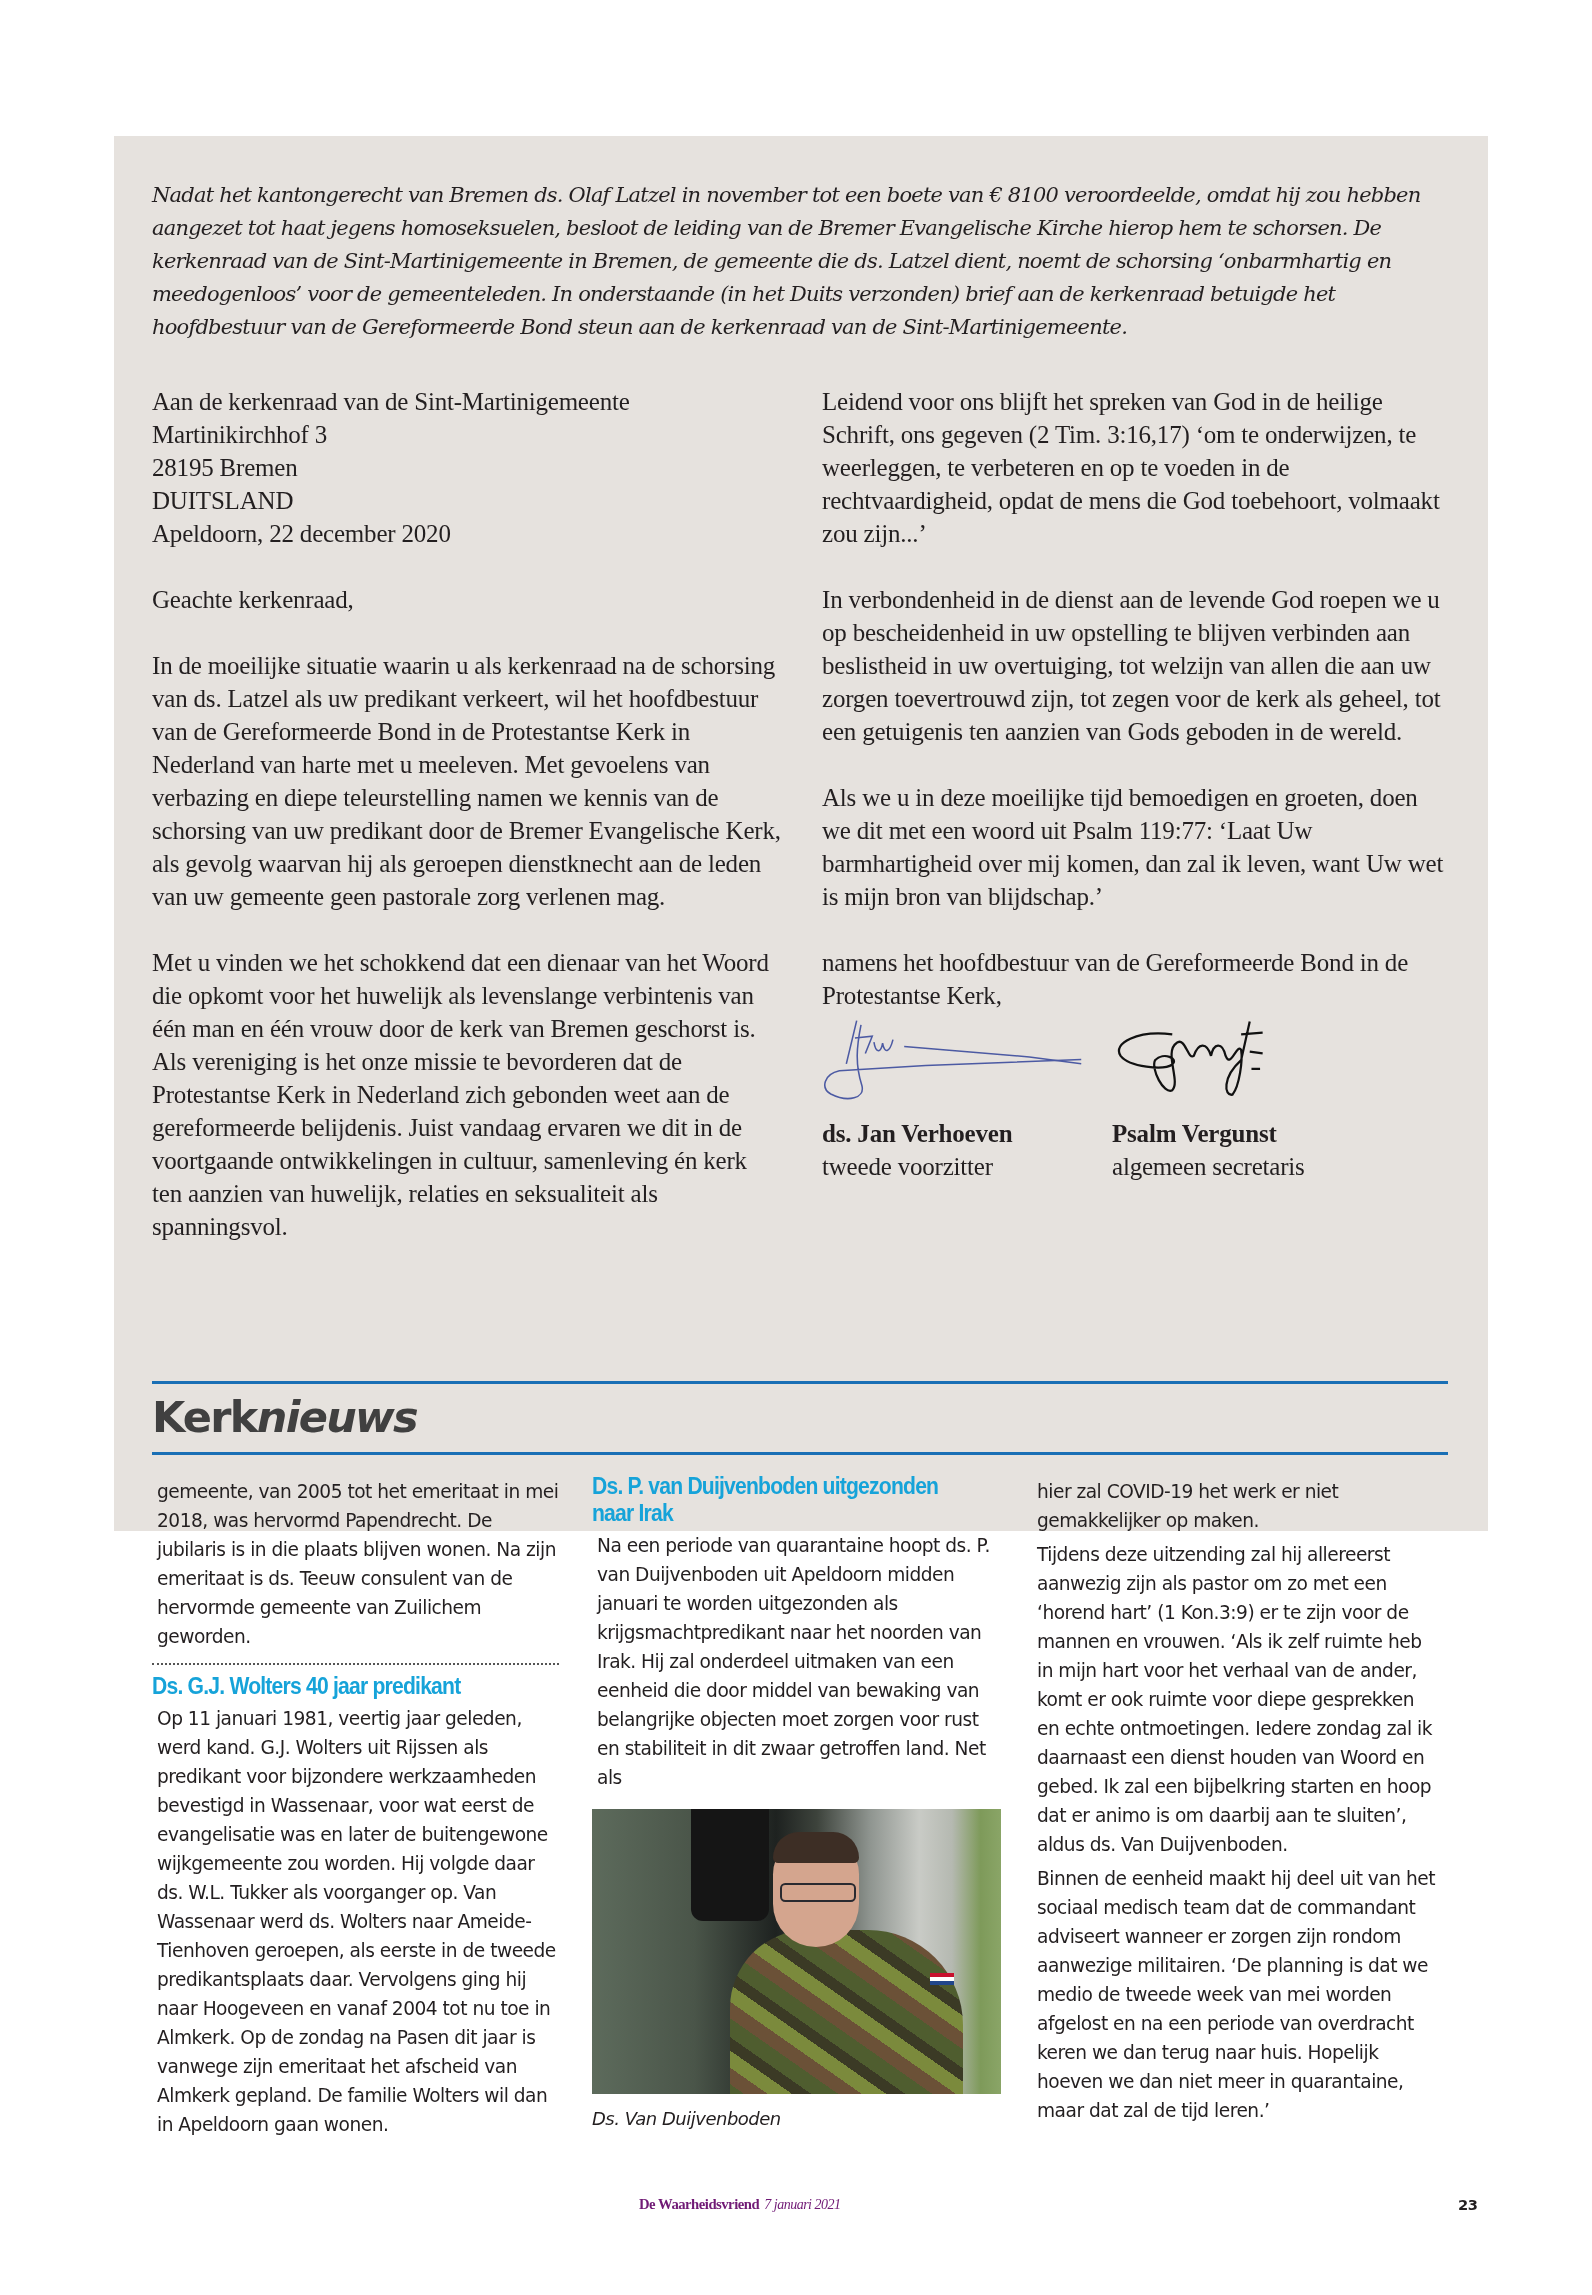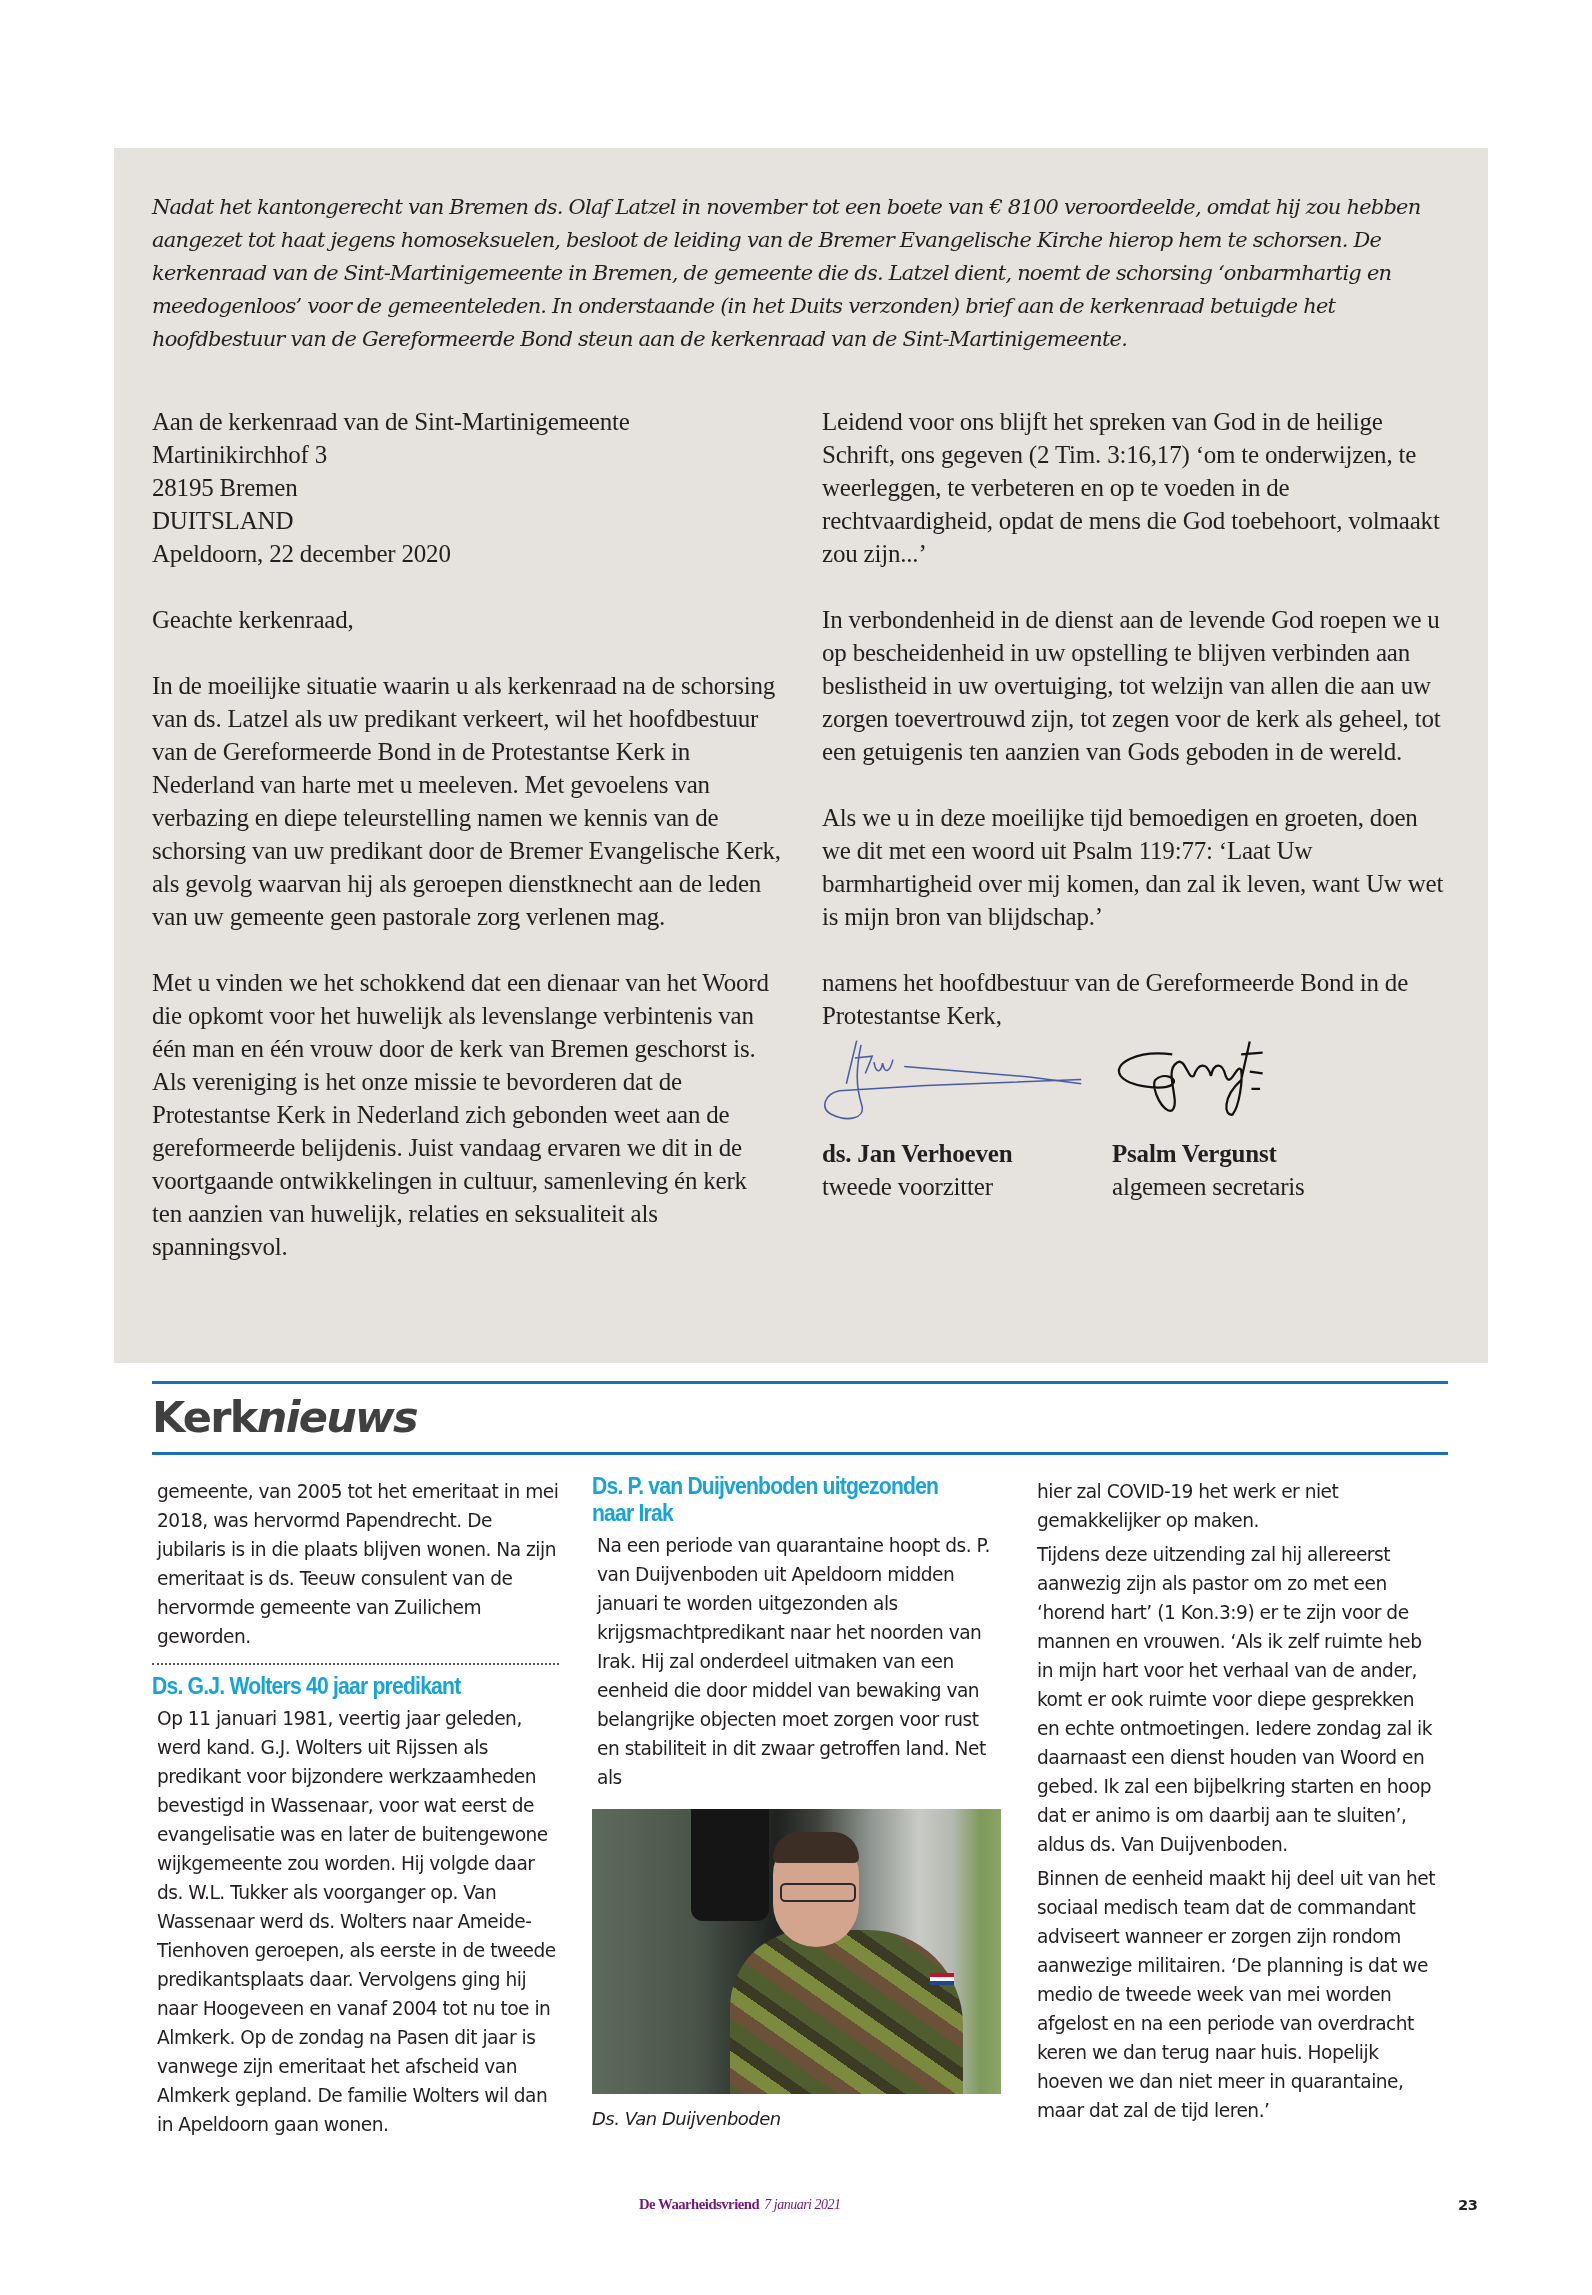--- a/index.html
+++ b/index.html
@@ -1,36 +1,36 @@
 <!DOCTYPE html>
 <html style="font-size:14px"><head>
 <meta charset="utf-8">
 <style>
   html, body { margin: 0; padding: 0; background: #ffffff; }
   body { width: 1592px; height: 2295px; position: relative; overflow: hidden; color: #231f20; }
 
   
   .letter-box {
-    position: absolute; left: 114px; top: 148px; width: 1374px; height: 1215px;
+    position: absolute; left: 114px; top: 136px; width: 1374px; height: 1395px;
     background: #e6e2de;
   }
   .intro {
     position: absolute; left: 38px; top: 43px; width: 1294px;
     font-family: "DejaVu Serif", serif; font-style: italic;
     font-size: 21px; line-height: 33px; letter-spacing: -0.8px;
     margin: 0;
   }
   .letter-col {
     position: absolute; top: 249px;
     font-family: "Liberation Serif", serif; font-size: 25px; line-height: 33px;
     letter-spacing: -0.2px;
   }
   .letter-col.left { left: 38px; width: 630px; }
   .letter-col.right { left: 708px; width: 630px; }
-  .letter-col p { margin: 8px 0 33px 0; }
+  .letter-col p { margin: 0 0 33px 0; }
   .addr-line { display: block; }
   .date-line { display: block; text-align: left; padding-right: 0; }
 
   .sig-area { position: relative; height: 112px; margin-top: -7px; }
   .sig-area svg { position: absolute; }
   .signers { display: flex; }
   .signer { width: 290px; }
   .signer-name { display: block; font-weight: bold; }
   .signer-role { display: block; }
 

